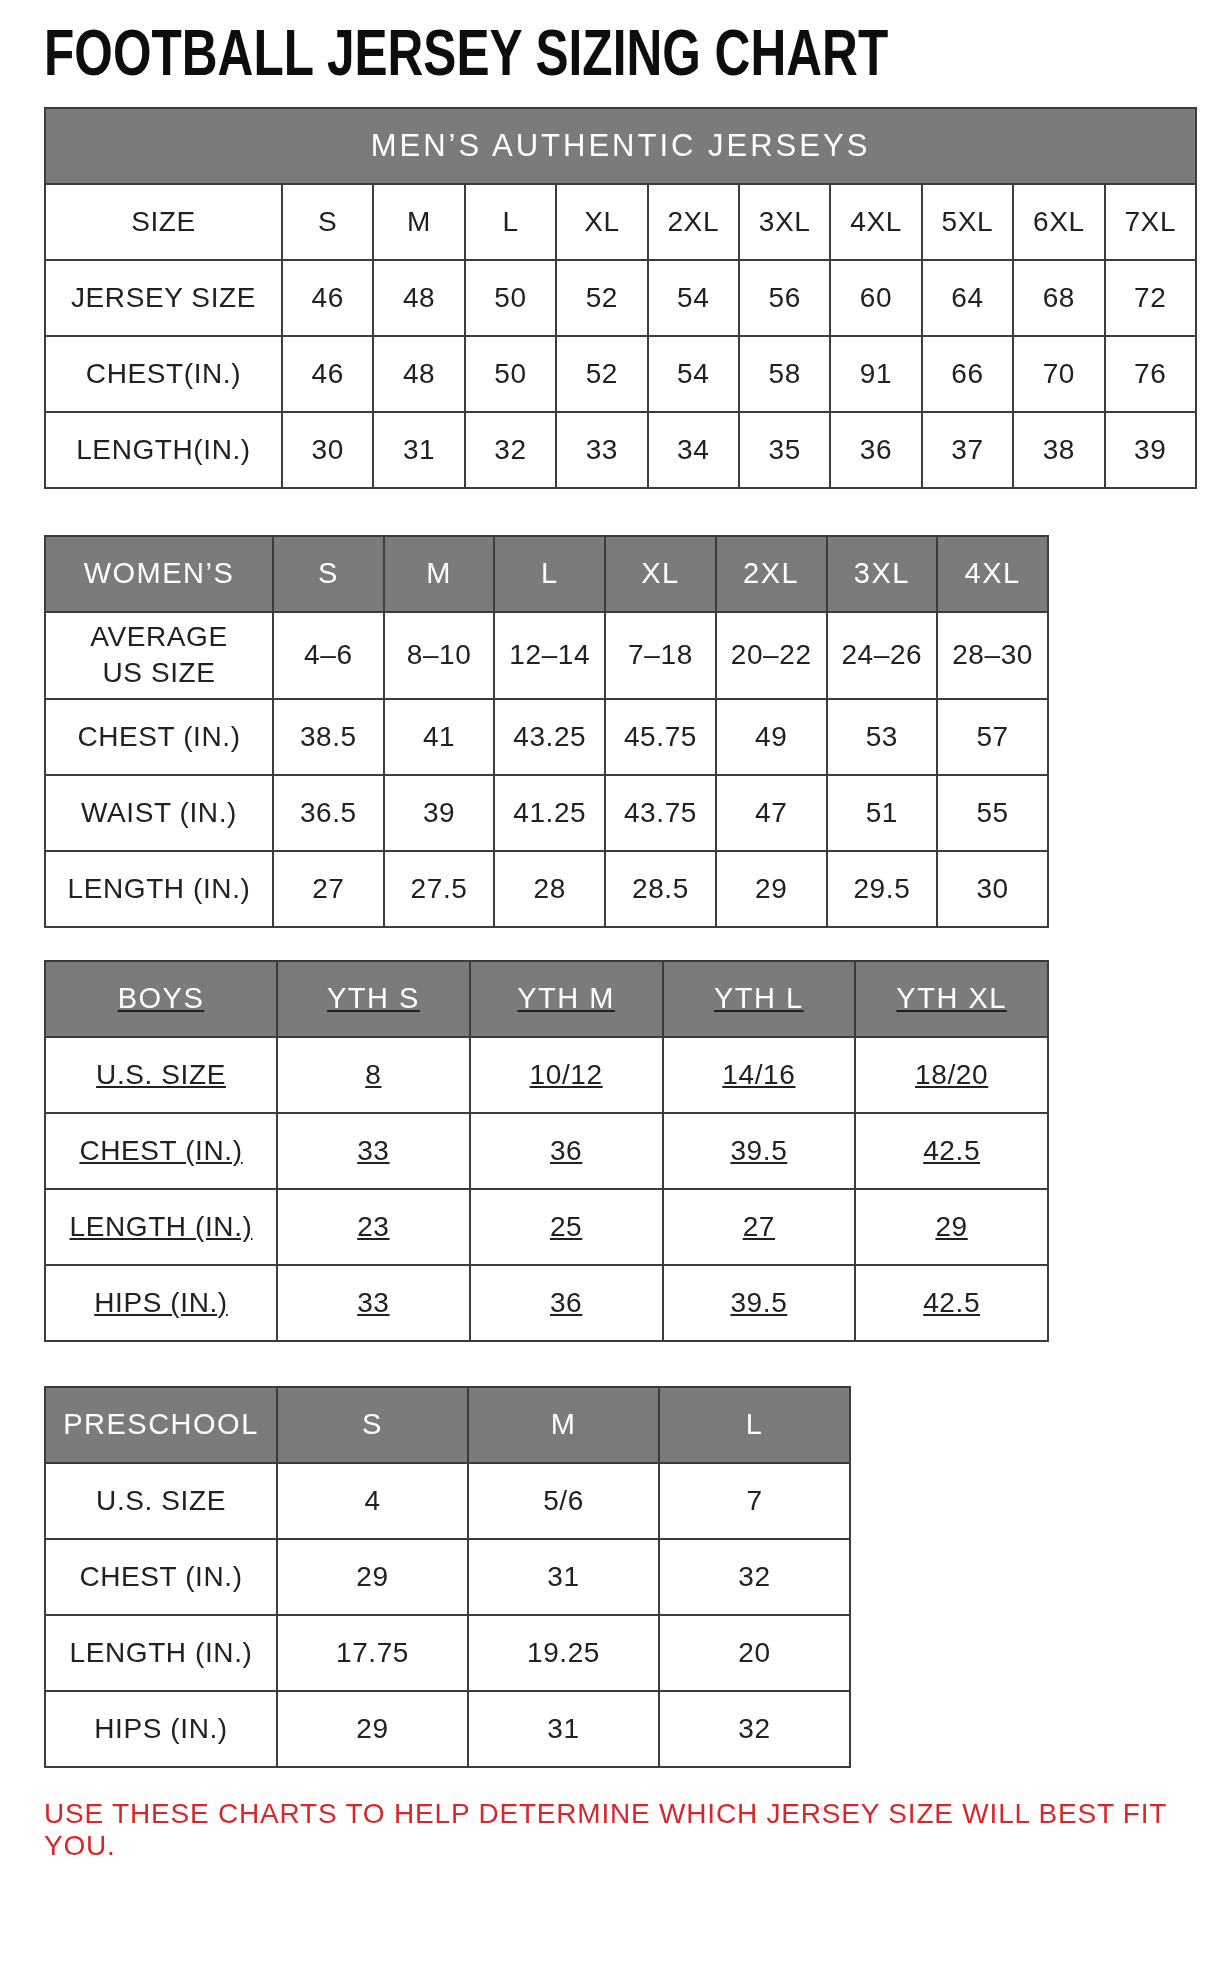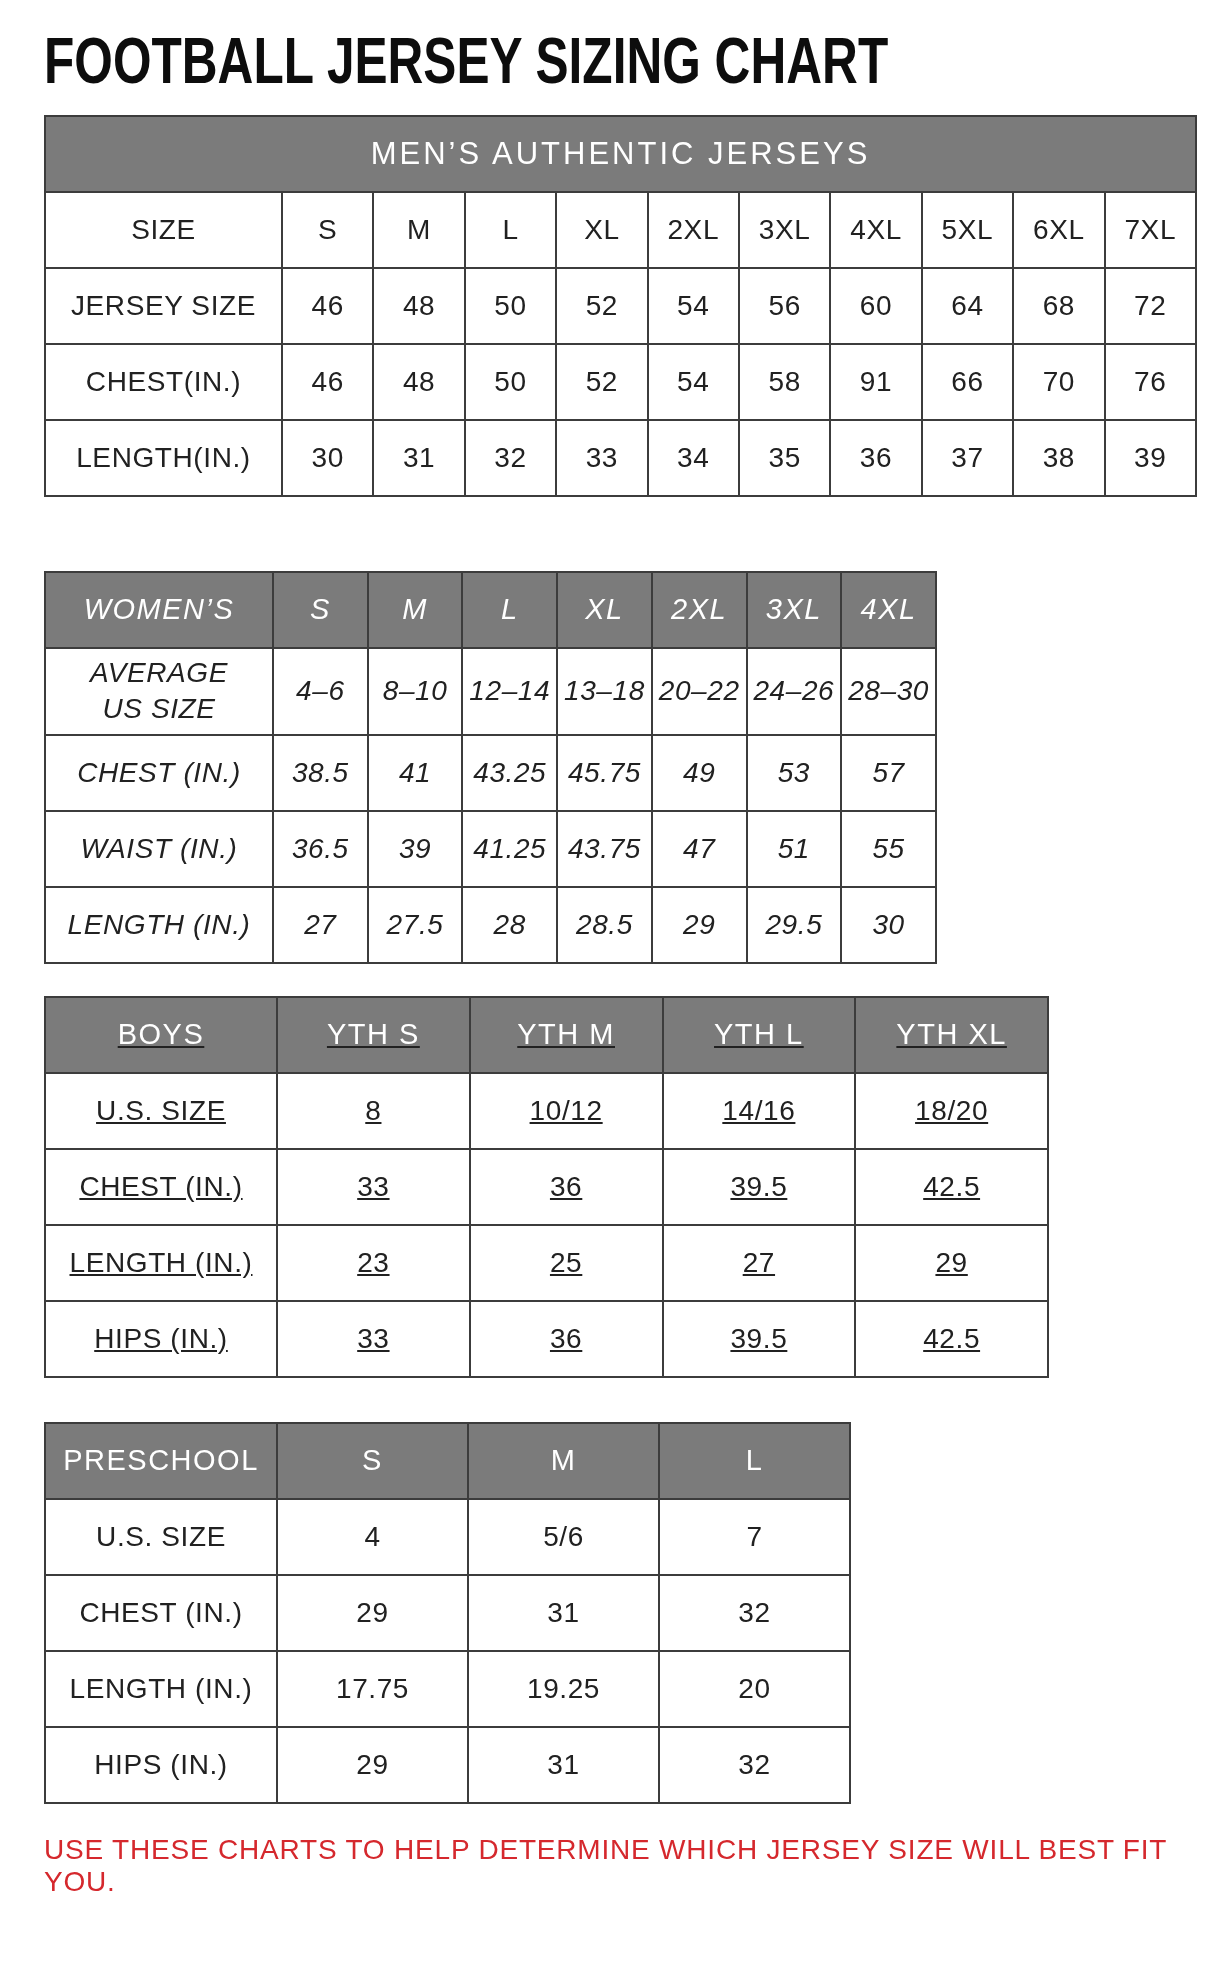--- a/index.html
+++ b/index.html
@@ -8,21 +8,21 @@
     --border: #3c3c3c;
     --cell-text: #212121;
     --header-text: #ffffff;
   }
   * { box-sizing: border-box; }
   html, body { margin: 0; padding: 0; background: #ffffff; }
   body { font-family: "Liberation Sans", sans-serif; color: var(--cell-text); }
   .page {
     width: 1220px;
     min-height: 1974px;
-    padding: 16px 22px 24px 44px;
+    padding: 8px 22px 24px 44px;
     background: #ffffff;
   }
   .page-title {
     margin: 12px 0 10px 0;
     font-size: 62px;
     line-height: 1.05;
     font-weight: 900;
     color: #0d0d0d;
     letter-spacing: 0px;
     transform: scale(0.80, 1.04);
@@ -64,21 +64,21 @@
   }
   table.sizing-table tr.header-row th {
     background: var(--header-gray);
     color: var(--header-text);
     font-size: 29px;
     letter-spacing: 1.5px;
   }
   table.sizing-table th.row-label { white-space: pre-line; }
 
   .t-mens      { width: 1153px; margin-top: 22px; }
-  .t-womens    { width: 893px; margin-top: 74px; font-style: italic; }
+  .t-womens    { width: 1005px; margin-top: 46px; }
   .t-boys      { width: 1005px; margin-top: 32px; text-decoration: underline; }
   .t-preschool { width: 807px;  margin-top: 44px; }
 
   .t-mens      col.label-col { width: 237px; }
   .t-womens    col.label-col { width: 228px; }
   .t-boys      col.label-col { width: 232px; }
   .t-preschool col.label-col { width: 232px; }
 
   .page-footer {
     margin: 30px 0 0 0;
@@ -190,21 +190,21 @@
           <th class="col-header">2XL</th>
           <th class="col-header">3XL</th>
           <th class="col-header">4XL</th>
         </tr>
         <tr>
           <th class="row-label">AVERAGE
 US SIZE</th>
           <td class="value-cell">4–6</td>
           <td class="value-cell">8–10</td>
           <td class="value-cell">12–14</td>
-          <td class="value-cell">13–18</td>
+          <td class="value-cell">7–18</td>
           <td class="value-cell">20–22</td>
           <td class="value-cell">24–26</td>
           <td class="value-cell">28–30</td>
         </tr>
         <tr>
           <th class="row-label">CHEST (IN.)</th>
           <td class="value-cell">38.5</td>
           <td class="value-cell">41</td>
           <td class="value-cell">43.25</td>
           <td class="value-cell">45.75</td>

